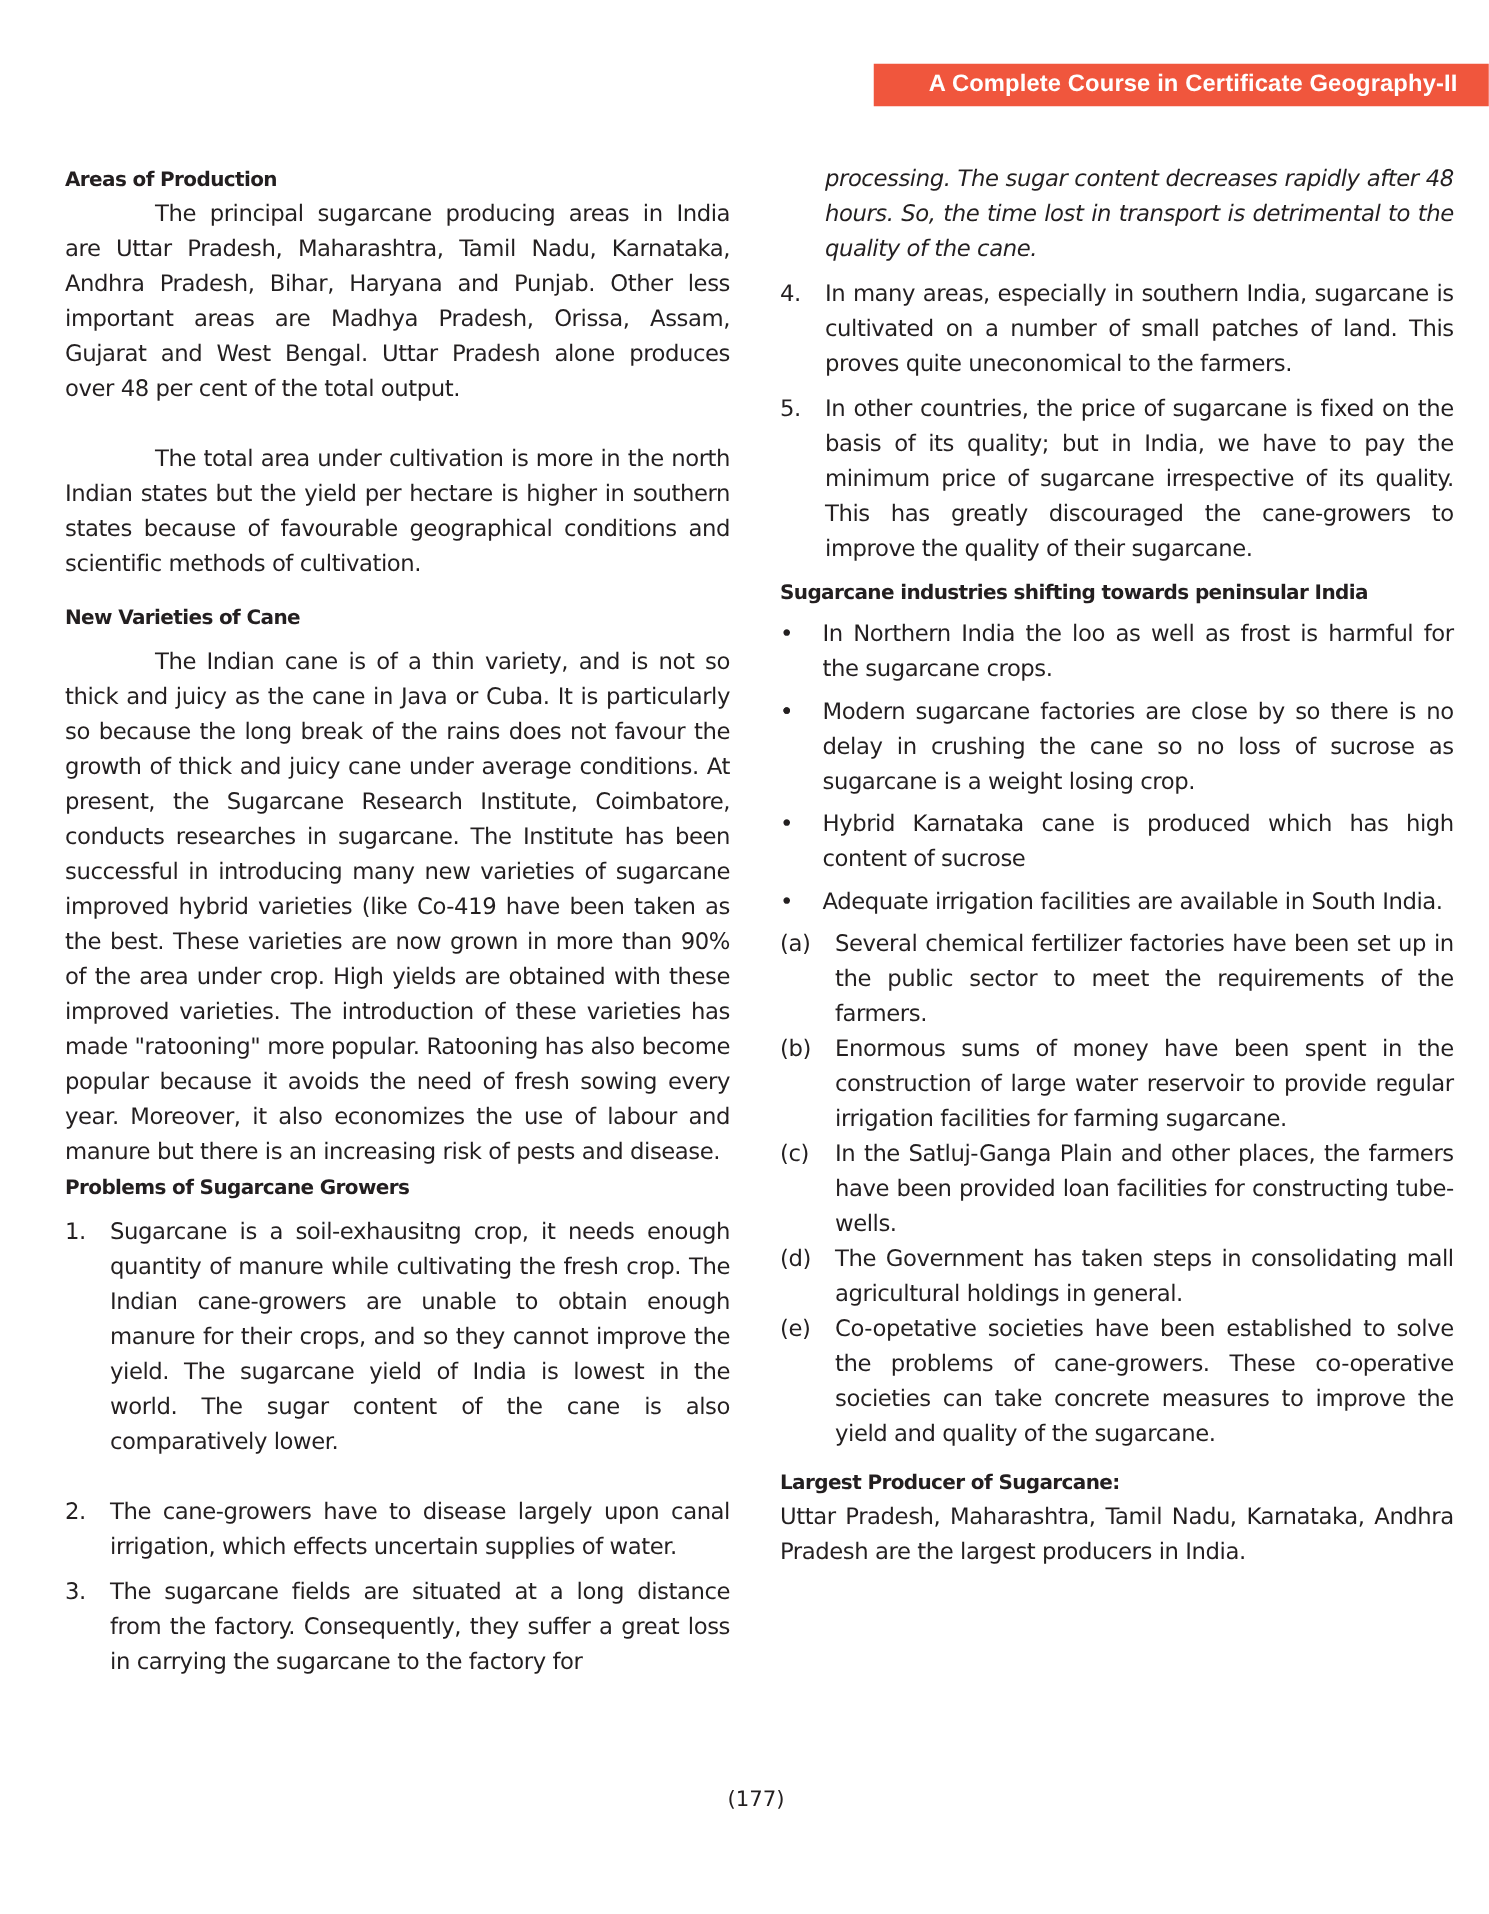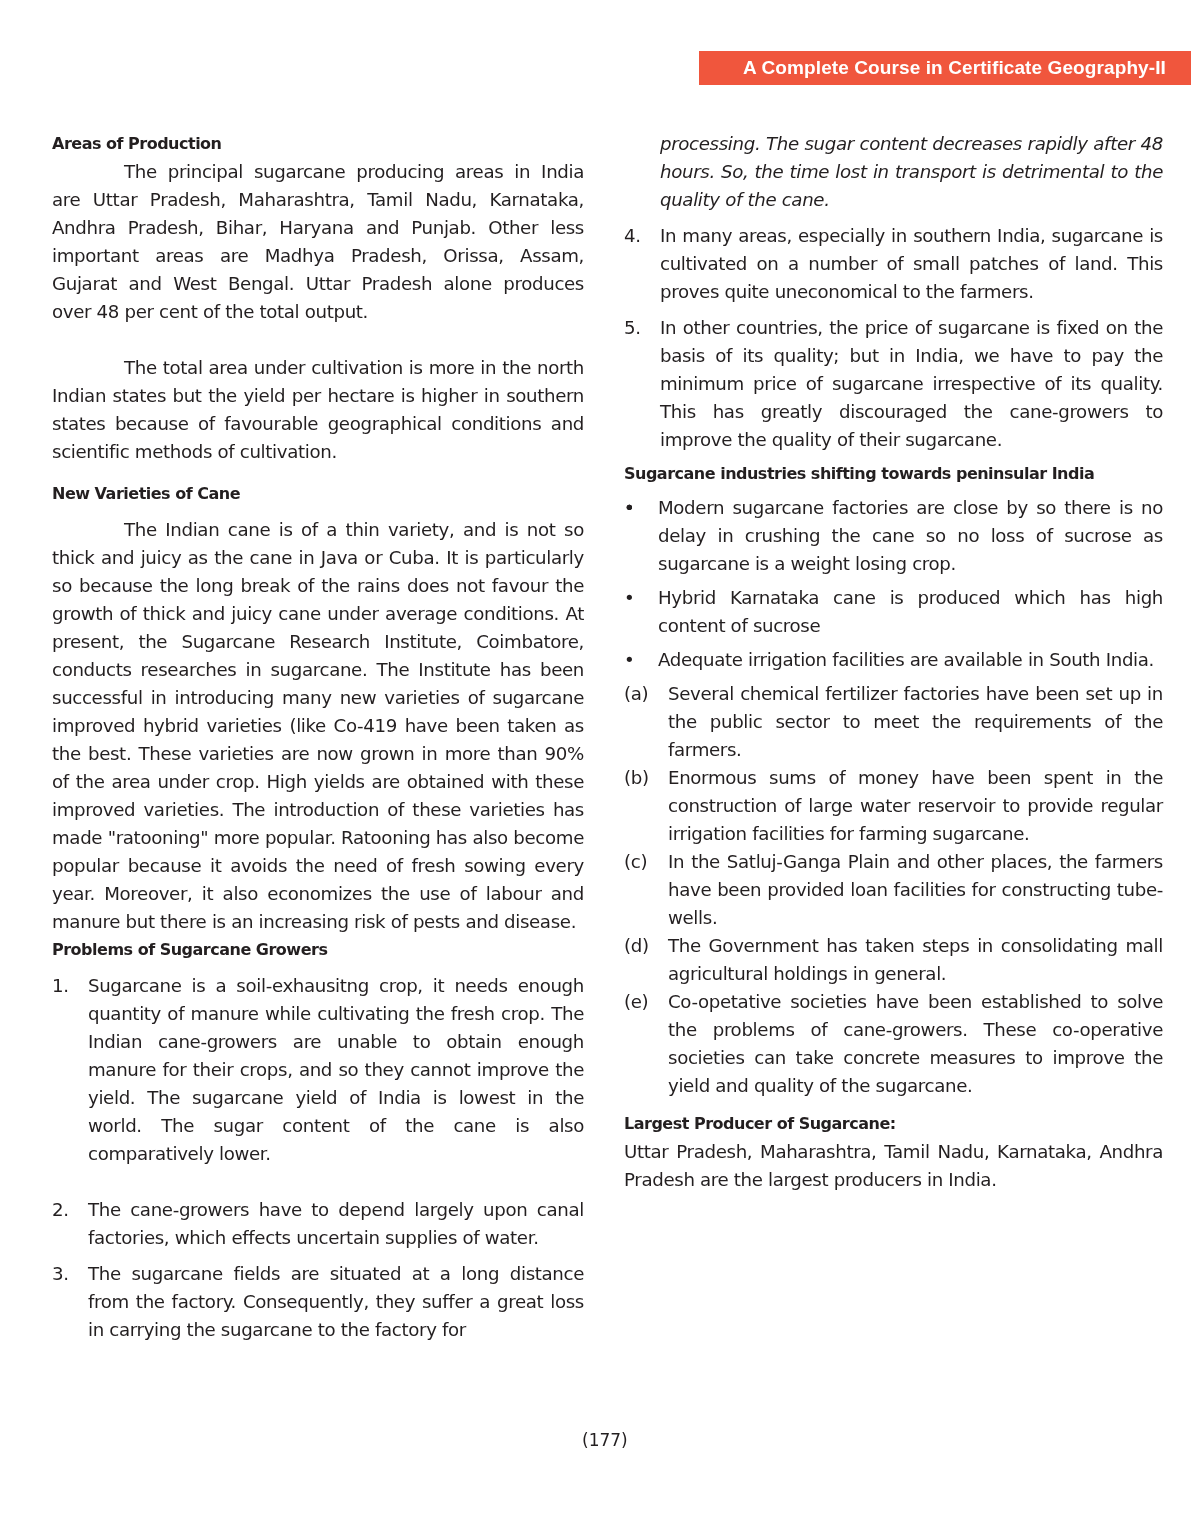--- a/index.html
+++ b/index.html
@@ -39,21 +39,21 @@
   <h3 class="gap14">New Varieties of Cane</h3>
   <p class="indent gap8">The Indian cane is of a thin variety, and is not so thick and juicy as the cane in Java or Cuba. It is particularly so because the long break of the rains does not favour the growth of thick and juicy cane under average conditions. At present, the Sugarcane Research Institute, Coimbatore, conducts researches in sugarcane. The Institute has been successful in introducing many new varieties of sugarcane improved hybrid varieties (like Co-419 have been taken as the best. These varieties are now grown in more than 90% of the area under crop. High yields are obtained with these improved varieties. The introduction of these varieties has made "ratooning" more popular. Ratooning has also become popular because it avoids the need of fresh sowing every year. Moreover, it also economizes the use of labour and manure but there is an increasing risk of pests and disease.</p>
   <h3>Problems of Sugarcane Growers</h3>
 
   <div class="li numbered gap8">
     <span class="num">1.</span>
     <span>Sugarcane is a soil-exhausitng crop, it needs enough quantity of manure while cultivating the fresh crop. The Indian cane-growers are unable to obtain enough manure for their crops, and so they cannot improve the yield. The sugarcane yield of India is lowest in the world. The sugar content of the cane is also comparatively lower.</span>
   </div>
   <div class="li numbered gap28">
     <span class="num">2.</span>
-    <span>The cane-growers have to depend largely upon canal factories, which effects uncertain supplies of water.</span>
+    <span>The cane-growers have to disease largely upon canal irrigation, which effects uncertain supplies of water.</span>
   </div>
   <div class="li numbered gap8">
     <span class="num">3.</span>
     <span>The sugarcane fields are situated at a long distance from the factory. Consequently, they suffer a great loss in carrying the sugarcane to the factory for</span>
   </div>
 </div>
 
 <div class="col col-right">
   <p style="padding-left:36px;font-style:italic;">processing. The sugar content decreases rapidly after 48 hours. So, the time lost in transport is detrimental to the quality of the cane.</p>
 
@@ -63,20 +63,21 @@
   </div>
   <div class="li numbered gap8">
     <span class="num">5.</span>
     <span>In other countries, the price of sugarcane is fixed on the basis of its quality; but in India, we have to pay the minimum price of sugarcane irrespective of its quality. This has greatly discouraged the cane-growers to improve the quality of their sugarcane.</span>
   </div>
 
   <h3 class="gap6">Sugarcane industries shifting towards peninsular India</h3>
 
   <div class="li bullet gap6">
     <span class="num">•</span>
+    <span>In Northern India the loo as well as frost is harmful for the sugarcane crops.</span>
   </div>
   <div class="li bullet gap6">
     <span class="num">•</span>
   </div>
   <div class="li bullet gap6">
     <span class="num">•</span>
     <span>Modern sugarcane factories are close by so there is no delay in crushing the cane so no loss of sucrose as sugarcane is a weight losing crop.</span>
   </div>
   <div class="li bullet gap6">
     <span class="num">•</span>

